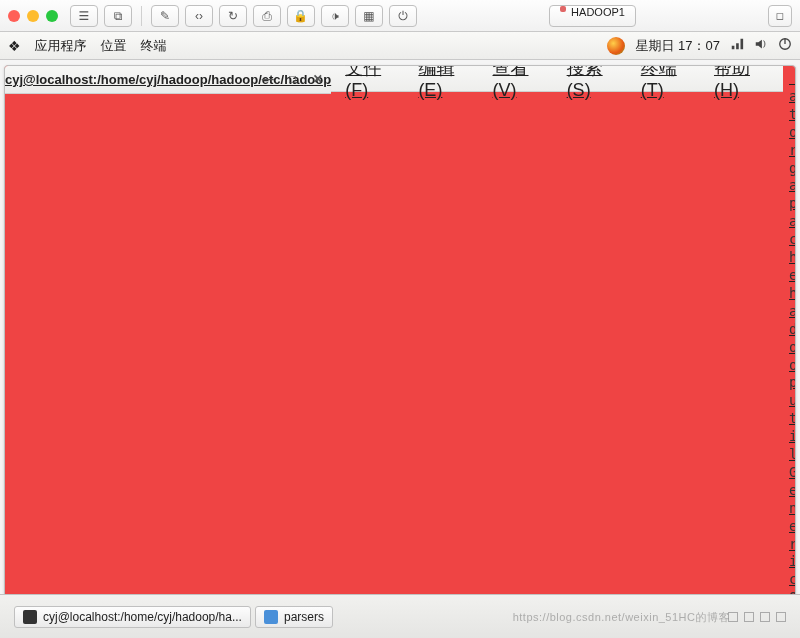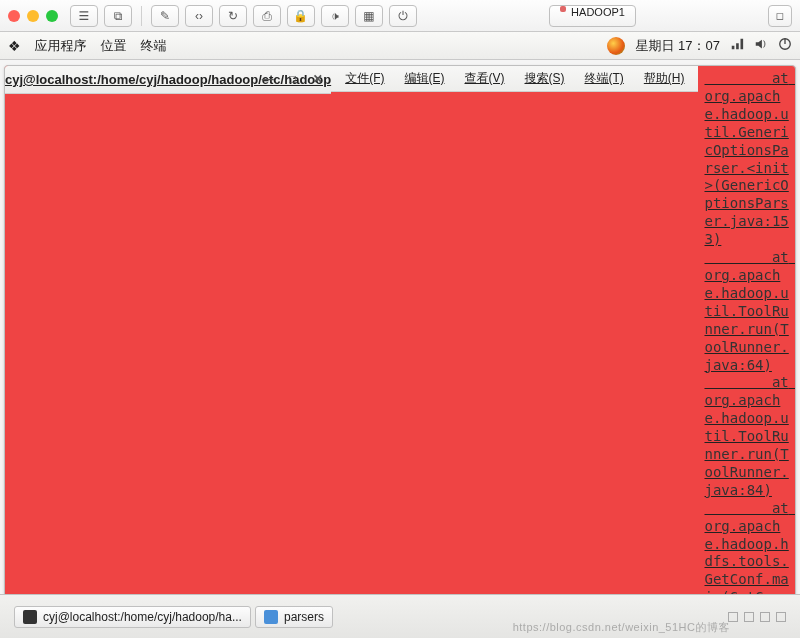--- a/index.html
+++ b/index.html
@@ -77,21 +77,21 @@
     display:flex; align-items:center; justify-content:center;
     font-weight:bold; font-size:13px; position:relative;
   }
   .win-controls{position:absolute; right:6px; top:5px; display:flex; gap:10px;}
   .win-ctrl{width:15px;height:15px;display:flex;align-items:center;justify-content:center;font-size:12px;color:#555;cursor:default;}
 
   .term-menu{
     height:26px;
     background:linear-gradient(#f7f7f6,#eeeeec);
     border-bottom:1px solid #cfcfcf;
-    display:flex; align-items:center; padding:0 6px; gap:4px; font-size:12px;
+    display:flex; align-items:center; padding:0 6px; gap:4px; font-size:18px;
   }
   .menu-item{padding:3px 8px;border-radius:3px;}
 
   .term-body{
     flex:1;
     padding:4px 6px;
     font-family:"DejaVu Sans Mono","Menlo",monospace;
     font-size:14px;
     line-height:1.28;
     white-space:pre-wrap;
@@ -113,21 +113,21 @@
     height:22px; padding:0 8px;
     border:1px solid #c0c0c0; border-radius:3px;
     background:linear-gradient(#fdfdfd,#eaeaea);
     display:flex; align-items:center; gap:6px;
     max-width:260px; overflow:hidden; white-space:nowrap;
   }
   .task-btn .ticon{width:14px;height:14px;background:#333;border-radius:2px;}
   .task-btn .ficon{width:14px;height:14px;background:#4a90d9;border-radius:2px;}
   .tray-cluster{margin-left:auto;display:flex;align-items:center;gap:6px;font-size:10px;color:#999;}
   .tray-cluster .sq{width:10px;height:10px;border:1px solid #aaa;}
-  .watermark{position:absolute;right:70px;bottom:3px;font-size:11px;color:rgba(120,120,120,.55);letter-spacing:.5px;}
+  .watermark{position:absolute;right:70px;bottom:13px;font-size:11px;color:rgba(120,120,120,.55);letter-spacing:.5px;}
 </style>
 </head>
 <body>
 
 <div class="mac-bar">
   <div class="traffic">
     <div class="tl red"></div>
     <div class="tl yel"></div>
     <div class="tl grn"></div>
   </div>

